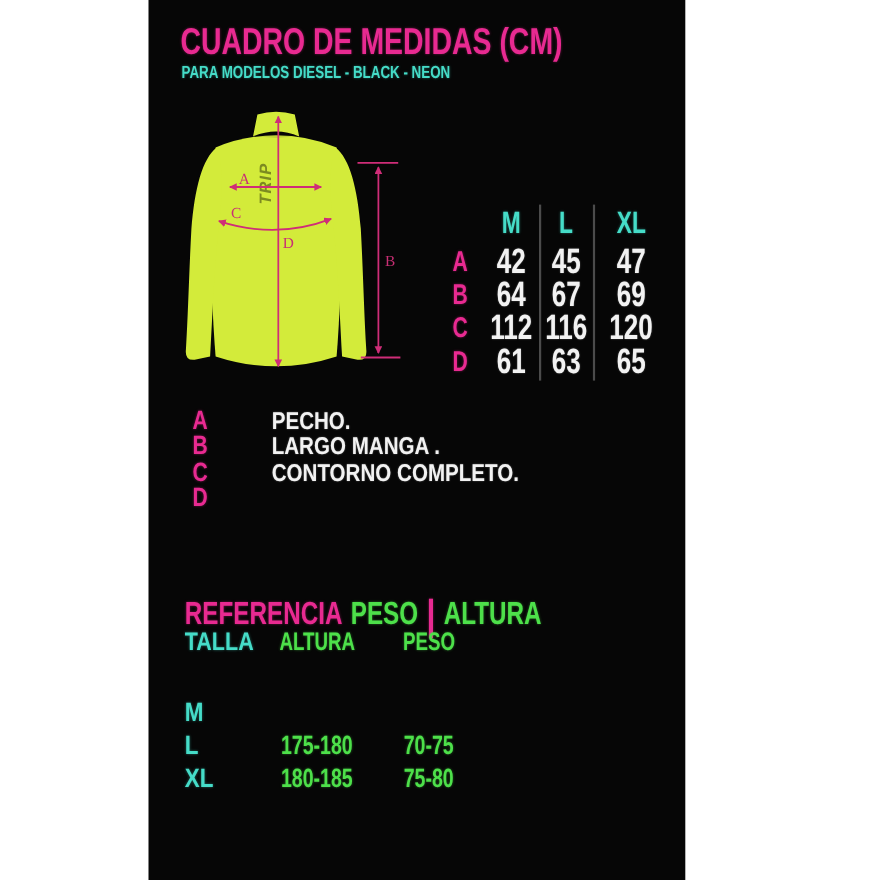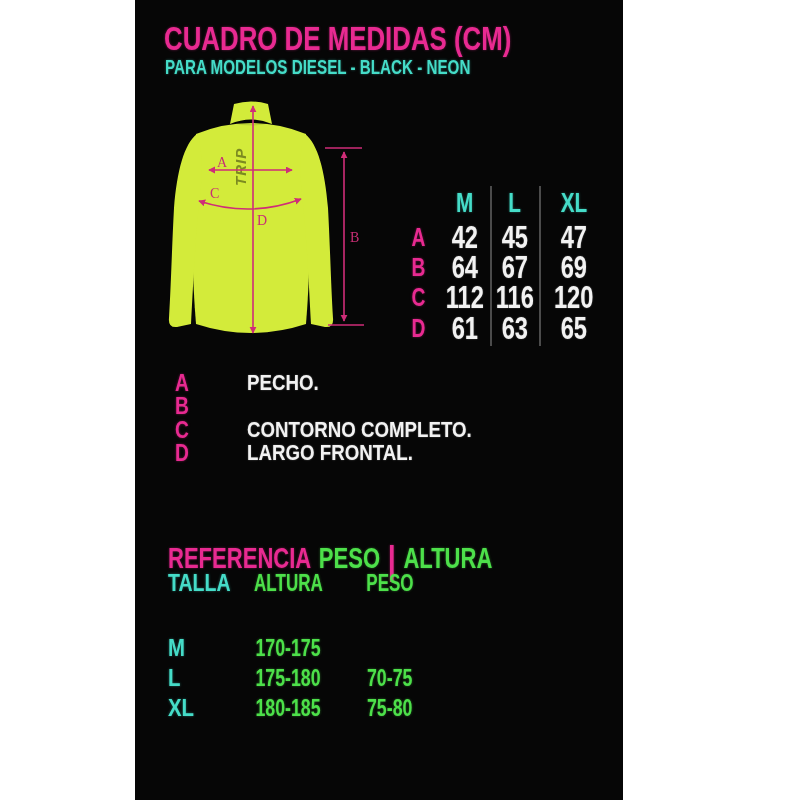--- a/index.html
+++ b/index.html
@@ -19,21 +19,21 @@
   .abs { position:absolute; }
   
   .cond  { display:inline-block; transform:scaleX(0.76); transform-origin:0 50%; white-space:nowrap; font-weight:bold; }
   .condc { display:inline-block; transform:scaleX(0.74); transform-origin:50% 50%; white-space:nowrap; font-weight:bold; }
   .magenta { color:#e82a91; text-shadow:0 0 3px rgba(232,42,145,.45); }
   .cyan    { color:#45dcc8; text-shadow:0 0 3px rgba(69,220,200,.45); }
   .green   { color:#4de04a; text-shadow:0 0 3px rgba(77,224,74,.45); }
   .white   { color:#f2f2f2; text-shadow:0 0 2px rgba(255,255,255,.35); }
 
   .title    { left:29px; top:20px; font-size:34px; line-height:36px; }
-  .subtitle { left:30px; top:56px; font-size:20px; line-height:22px; }
+  .subtitle { left:30px; top:56px; font-size:16px; line-height:22px; }
 
   
   .stable { left:258px; top:184px; width:212px; height:164px; }
   .sgrid {
     display:grid;
     grid-template-columns:50px 44px 56px 62px;
     grid-template-rows:38px 30px 30px 30px 32px;
   }
   .scell { display:flex; align-items:center; justify-content:center; }
   .shdr  { font-size:28px; }
@@ -175,45 +175,44 @@
     </div>
   </div>
 
   <div class="abs legend">
     <div class="lrow">
       <div class="lkey magenta"><span>A</span></div>
       <div class="ltext white"><span>PECHO.</span></div>
     </div>
     <div class="lrow">
       <div class="lkey magenta"><span>B</span></div>
+      <div class="ltext white"><span>LARGO MANGA .</span></div>
     </div>
     <div class="lrow">
       <div class="lkey magenta"><span>C</span></div>
       <div class="ltext white"><span>CONTORNO COMPLETO.</span></div>
     </div>
     <div class="lrow">
       <div class="lkey magenta"><span>D</span></div>
-      <div class="ltext white"><span>LARGO FRONTAL.</span></div>
     </div>
   </div>
 
   <div class="abs reftitle">
     <span class="cond">
       <span class="w magenta">REFERENCIA</span><span class="w green">PESO</span><span class="sep magenta">|</span><span class="green">ALTURA</span>
     </span>
   </div>
 
   <div class="abs refrow rhdr" style="top:569px;">
     <div class="rc1"><span class="cond cyan">TALLA</span></div>
     <div class="rc2"><span class="condc green">ALTURA</span></div>
     <div class="rc3"><span class="condc green">PESO</span></div>
   </div>
   <div class="abs refrow rval" style="top:634px;">
     <div class="rc1"><span class="cond cyan">M</span></div>
-    <div class="rc2"><span class="condc green">170-175</span></div>
   </div>
   <div class="abs refrow rval" style="top:664px;">
     <div class="rc1"><span class="cond cyan">L</span></div>
     <div class="rc2"><span class="condc green">175-180</span></div>
     <div class="rc3"><span class="condc green">70-75</span></div>
   </div>
   <div class="abs refrow rval" style="top:694px;">
     <div class="rc1"><span class="cond cyan">XL</span></div>
     <div class="rc2"><span class="condc green">180-185</span></div>
     <div class="rc3"><span class="condc green">75-80</span></div>

